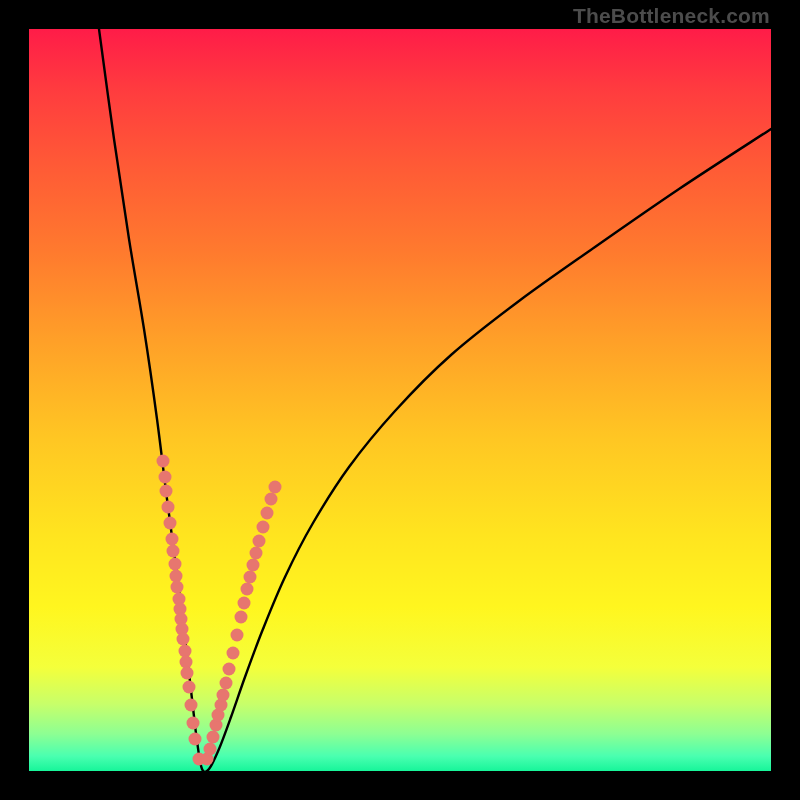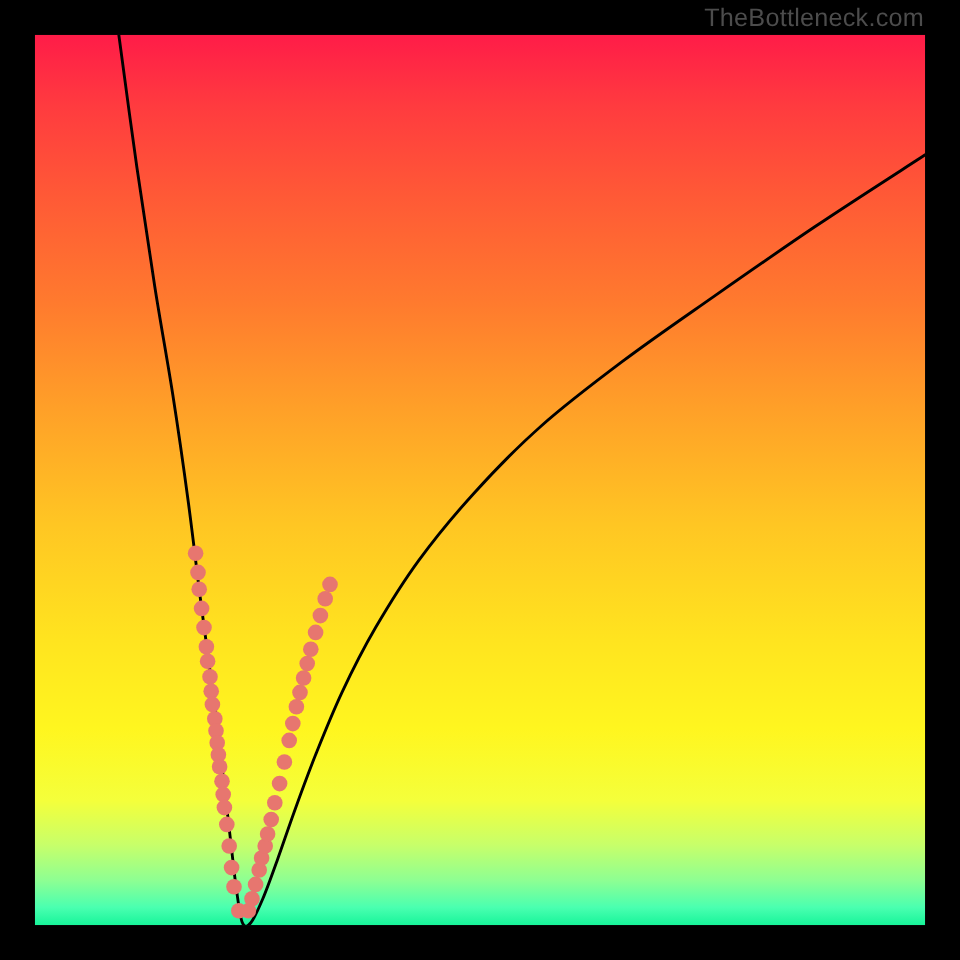--- a/index.html
+++ b/index.html
@@ -44,21 +44,21 @@
       #4affb0 98%,
       #17f59a 100%
     );
   }
   .attribution {
     position: absolute;
     top: 4px;
     right: 30px;
     color: #4c4c4c;
     font-size: 21px;
-    font-weight: 400;
+    font-weight: 700;
     letter-spacing: 0.2px;
     z-index: 5;
   }
   svg.curve {
     position: absolute;
     left: 0; top: 0;
     width: 742px; height: 742px;
     z-index: 3;
   }
   .dot {

